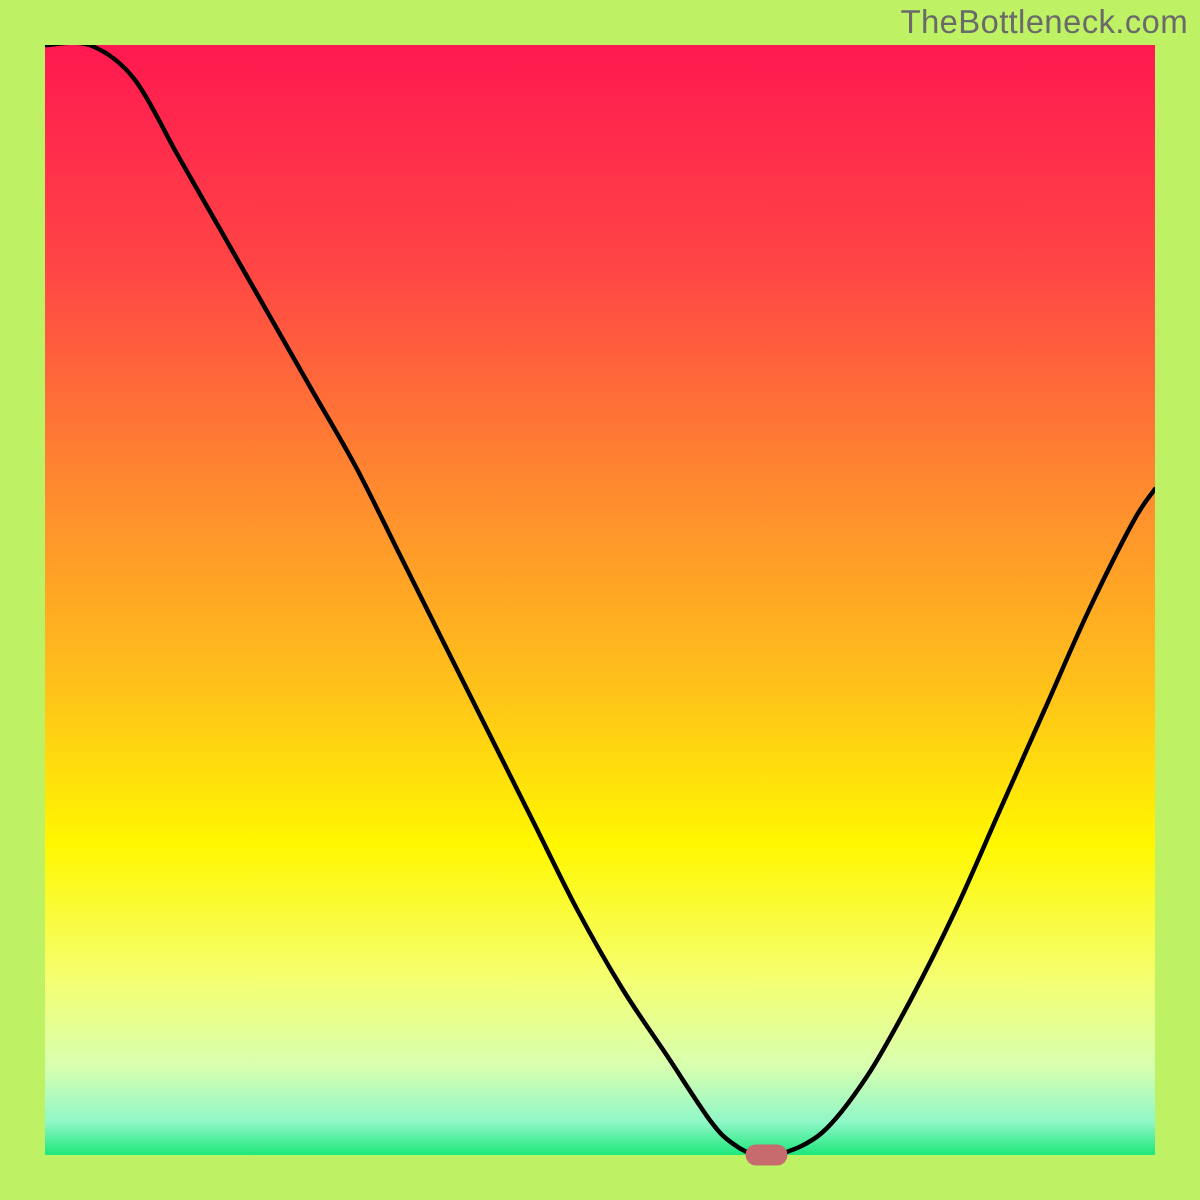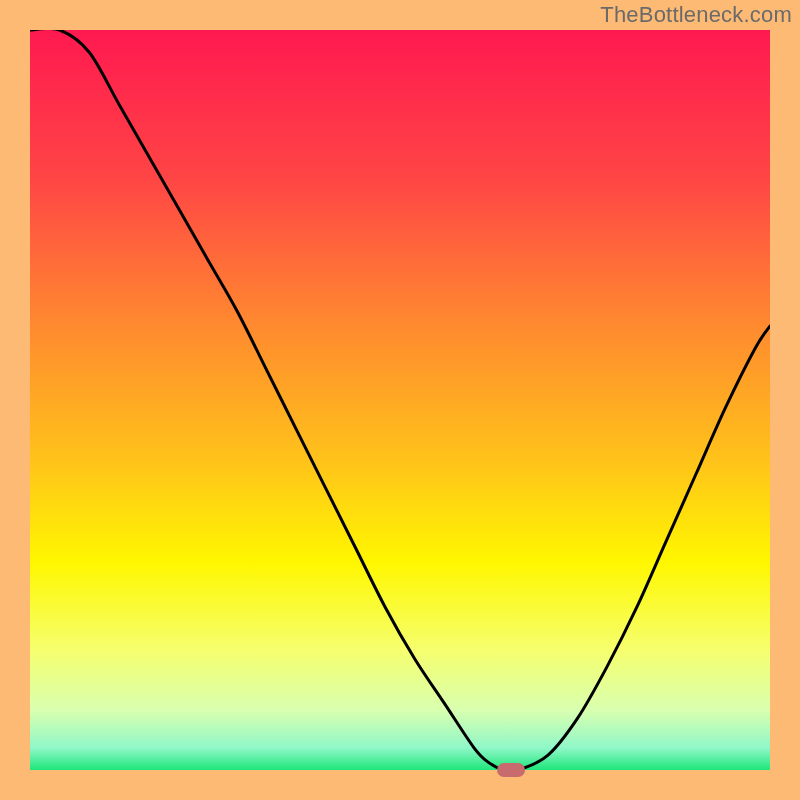--- a/index.html
+++ b/index.html
@@ -8,21 +8,21 @@
     width: 800px;
     height: 800px;
     background: #000;
     overflow: hidden;
     font-family: Arial, Helvetica, sans-serif;
   }
   .frame {
     position: relative;
     width: 800px;
     height: 800px;
-    background: #fdba74;
+    background: #bef264;
   }
   .watermark {
     position: absolute;
     top: 2px;
     right: 8px;
     color: #6a6a6a;
     font-size: 22px;
     font-weight: 500;
     letter-spacing: 0.2px;
     z-index: 5;

